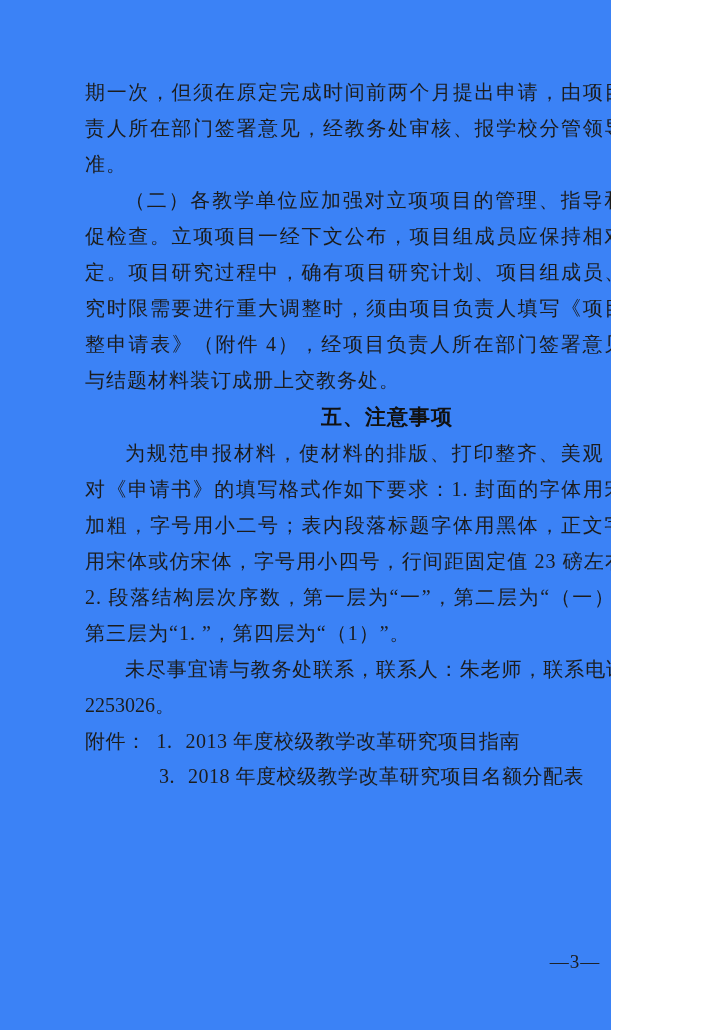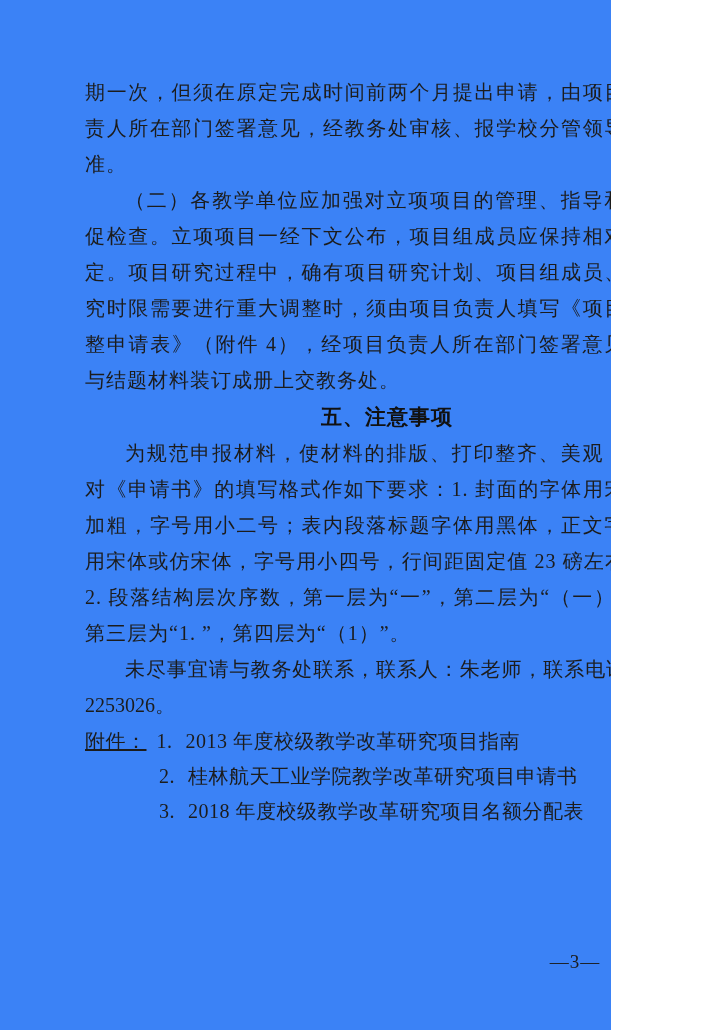--- a/index.html
+++ b/index.html
@@ -51,21 +51,20 @@
     margin-top: 1px;
   }
   .att-row {
     font-size: 20px;
     line-height: 35px;
     letter-spacing: 0.5px;
     white-space: nowrap;
   }
   .att-row .att-label {
     margin-right: 10px;
-    text-decoration: underline;
   }
   .att-row .att-num {
     margin-right: 13px;
   }
   .att-row.rest {
     padding-left: 74px;
   }
   .page-number {
     position: absolute;
     top: 950px;
@@ -93,23 +92,20 @@
     <p class="para indent">为规范申报材料，使材料的排版、打印整齐、美观，特对《申请书》的填写格式作如下要求：1. 封面的字体用宋体加粗，字号用小二号；表内段落标题字体用黑体，正文字体用宋体或仿宋体，字号用小四号，行间距固定值 23 磅左右。2. 段落结构层次序数，第一层为“一”，第二层为“（一）”，第三层为“1. ”，第四层为“（1）”。</p>
 
     <p class="para indent contact">未尽事宜请与教务处联系，联系人：朱老师，联系电话：2253026。</p>
 
     <div class="attachments">
 
       <div class="att-row">
         <span class="att-label">附件：</span><span class="att-num">1.</span><span class="att-text">2013 年度校级教学改革研究项目指南</span>
       </div>
 
-      <div class="att-row rest">
-        <span class="att-num">2.</span><span class="att-text">桂林航天工业学院教学改革研究项目申请书</span>
-      </div>
 
       <div class="att-row rest">
         <span class="att-num">3.</span><span class="att-text">2018 年度校级教学改革研究项目名额分配表</span>
       </div>
 
 
 
     </div>
   </div>
 

